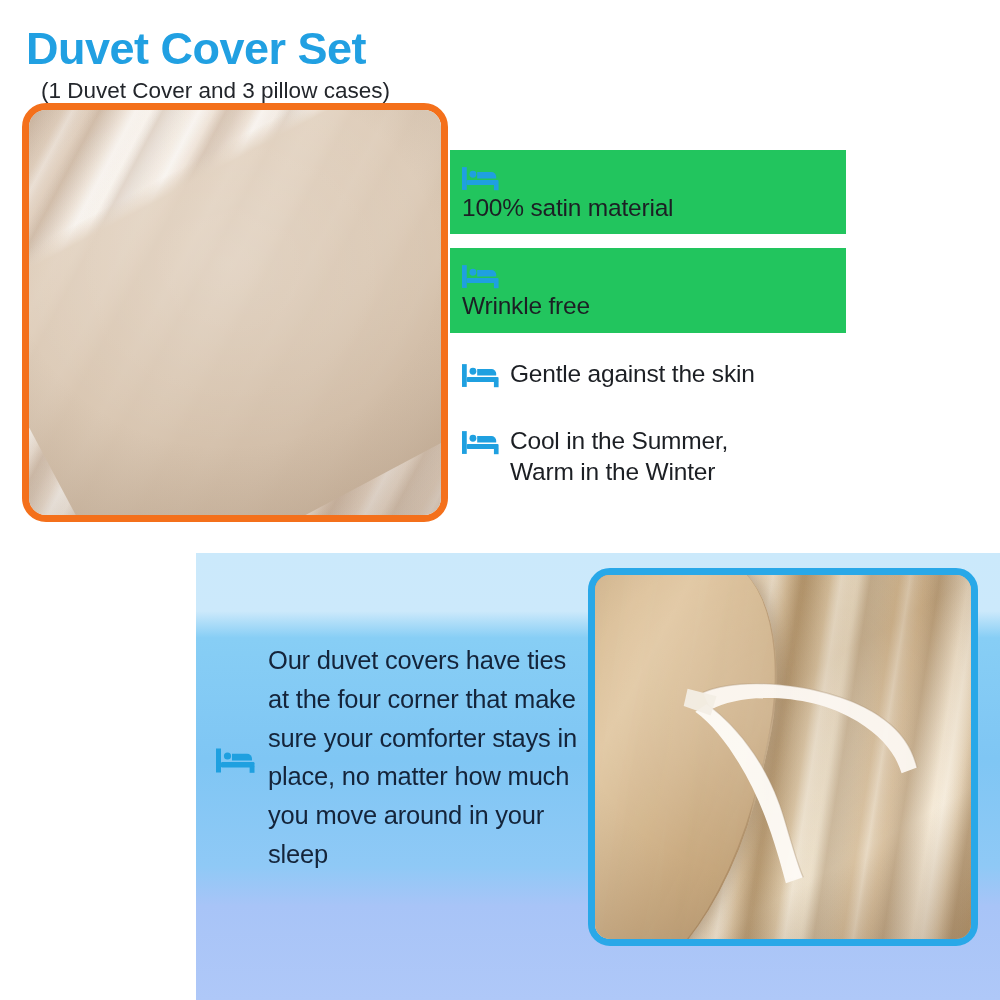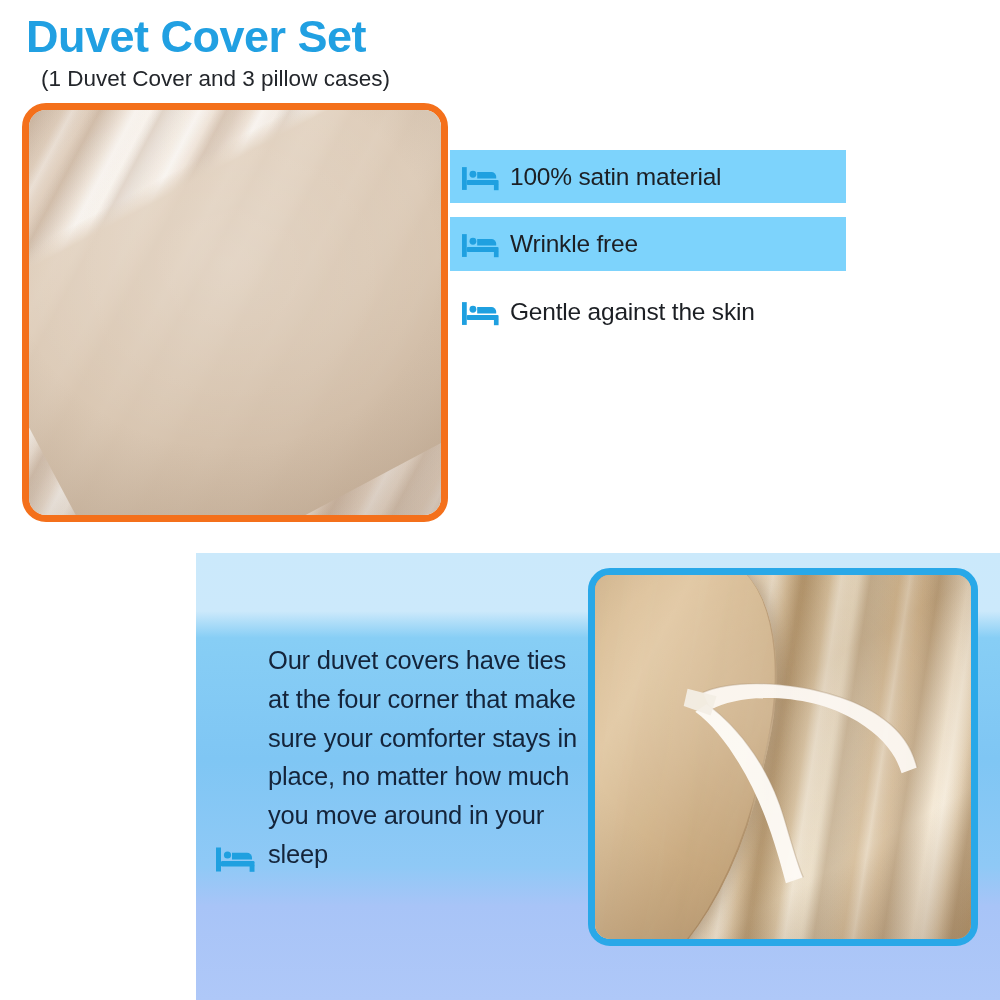--- a/index.html
+++ b/index.html
@@ -13,21 +13,21 @@
     position: relative;
     overflow: hidden;
     font-family: "Liberation Sans", sans-serif;
     -webkit-font-smoothing: antialiased;
   }
 
   
   #header-block {
     position: absolute;
     left: 0;
-    top: 0;
+    top: 12px;
     width: 470px;
     height: 100px;
     padding-left: 44px;
   }
   #page-title {
     position: absolute;
     left: 26px;
     top: 14px;
     font-size: 45px;
     font-weight: 700;
@@ -141,21 +141,22 @@
   .feature-row {
     position: relative;
     display: flex;
     align-items: flex-start;
     box-sizing: border-box;
     width: 396px;
     padding: 11px 0 11px 12px;
     margin-bottom: 14px;
   }
   .feature-row.banded {
-    background: #7dd3fc;
+    background: #22c55e;
+    flex-direction: column;
   }
   .feature-icon {
     flex: 0 0 auto;
     width: 38px;
     height: 26px;
     margin-right: 10px;
     margin-top: 5px;
     display: block;
   }
   .feature-text {
@@ -181,21 +182,21 @@
       #8FC9F6 70%,
       #A8C4F7 79%,
       #AFC8F8 100%);
   }
   #tie-description {
     position: absolute;
     left: 20px;
     top: 88px;
     width: 372px;
     display: flex;
-    align-items: flex-end;
+    align-items: center;
   }
   #tie-description .feature-icon {
     width: 40px;
     height: 28px;
     margin-right: 12px;
     margin-top: 8px;
   }
   #tie-text {
     font-size: 25.5px;
     font-weight: 400;
@@ -328,20 +329,31 @@
     <svg class="feature-icon" viewBox="0 0 40 27">
       <rect x="0" y="1" width="5" height="24" fill="#1FA0E0"></rect>
       <circle cx="11.5" cy="8.5" r="3.6" fill="#1FA0E0"></circle>
       <path d="M16 6.2 H31 a5 5 0 0 1 5 5 V13 H16 Z" fill="#1FA0E0"></path>
       <rect x="5" y="14.5" width="33.5" height="5.4" rx="1.2" fill="#1FA0E0"></rect>
       <rect x="33.6" y="19" width="4.9" height="6.3" fill="#1FA0E0"></rect>
     </svg>
     <div class="feature-text">Gentle against the skin</div>
   </div>
 
+  <div class="feature-row">
+    <svg class="feature-icon" viewBox="0 0 40 27">
+      <rect x="0" y="1" width="5" height="24" fill="#1FA0E0"></rect>
+      <circle cx="11.5" cy="8.5" r="3.6" fill="#1FA0E0"></circle>
+      <path d="M16 6.2 H31 a5 5 0 0 1 5 5 V13 H16 Z" fill="#1FA0E0"></path>
+      <rect x="5" y="14.5" width="33.5" height="5.4" rx="1.2" fill="#1FA0E0"></rect>
+      <rect x="33.6" y="19" width="4.9" height="6.3" fill="#1FA0E0"></rect>
+    </svg>
+    <div class="feature-text" style="white-space:pre-line">Cool in the Summer,
+Warm in the Winter</div>
+  </div>
 
 </div>
 
 <div id="bottom-panel">
   <div id="tie-description">
     <svg class="feature-icon" viewBox="0 0 40 27">
       <rect x="0" y="1" width="5" height="24" fill="#1FA0E0"></rect>
       <circle cx="11.5" cy="8.5" r="3.6" fill="#1FA0E0"></circle>
       <path d="M16 6.2 H31 a5 5 0 0 1 5 5 V13 H16 Z" fill="#1FA0E0"></path>
       <rect x="5" y="14.5" width="33.5" height="5.4" rx="1.2" fill="#1FA0E0"></rect>

